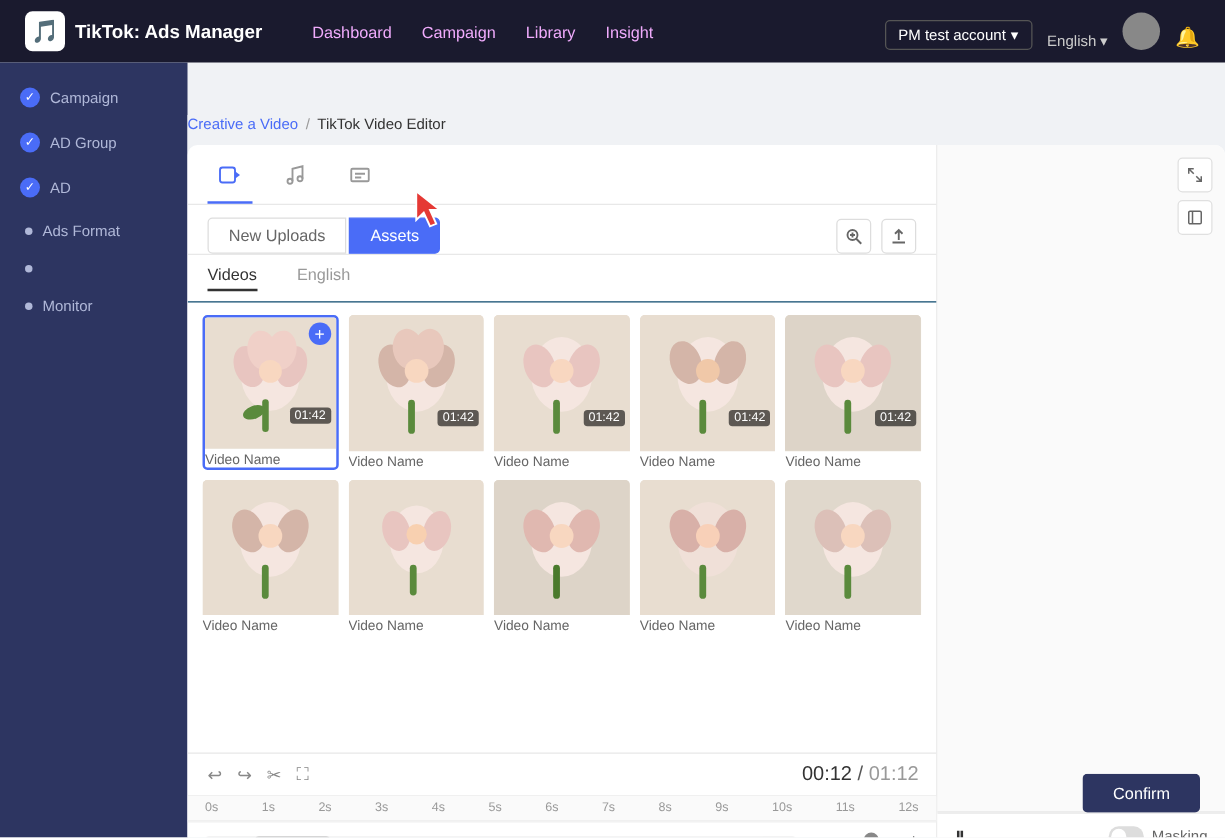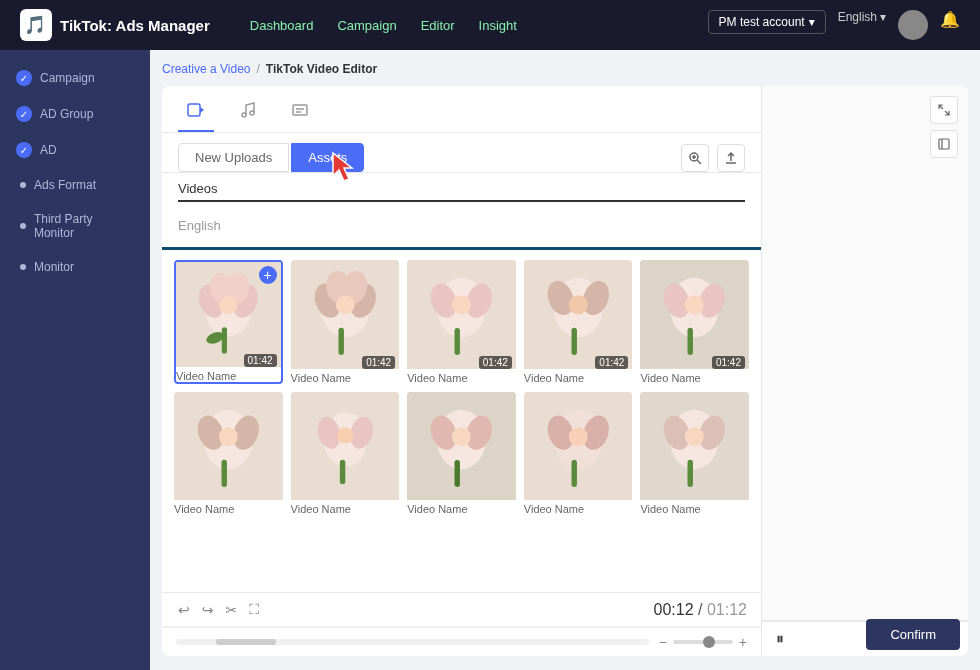--- a/index.html
+++ b/index.html
@@ -32,29 +32,29 @@
       justify-content: center;
       font-size: 18px;
     }
     .nav-links {
       display: flex;
       gap: 24px;
       flex: 1;
       margin-left: 10px;
     }
     .nav-link {
-      color: #86efac;
+      color: #f0abfc;
       font-size: 13px;
       cursor: pointer;
       padding: 4px 0;
       text-decoration: none;
     }
     .nav-right {
       display: flex;
-      align-items: flex-start;
+      align-items: flex-end;
       gap: 12px;
       padding-left: 11px;
     }
     .pm-btn {
       background: transparent;
       border: 1px solid #555;
       color: white;
       border-radius: 4px;
       padding: 4px 10px;
       font-size: 12px;
@@ -120,36 +120,37 @@
       height: 6px;
       border-radius: 50%;
       background: #b0b8d8;
       margin-left: 4px;
     }
 
     
     .content-area {
       flex: 1;
       background: #f0f2f5;
-      padding: 12px;
+      padding: 0;
       overflow: hidden;
+      margin-top: 42px;
     }
 
     
     .breadcrumb {
       font-size: 12px;
       color: #666;
       margin-bottom: 10px;
       display: flex;
       align-items: center;
       gap: 6px;
     }
     .breadcrumb-link { color: #4a6cf7; cursor: pointer; }
     .breadcrumb-sep { color: #999; }
-    .breadcrumb-current { color: #333; font-weight: 700; }
+    .breadcrumb-current { color: #333; font-weight: 400; }
 
     
     .editor-container {
       background: white;
       border-radius: 8px;
       display: flex;
       height: 570px;
       overflow: hidden;
     }
 
@@ -222,24 +223,23 @@
       display: flex;
       align-items: center;
       justify-content: center;
       color: #666;
       font-size: 13px;
     }
 
     
     .media-type-tabs {
       display: flex;
-      gap: 16px;
+      gap: 32px;
       padding: 8px 16px;
-      border-bottom: 3px solid #0c4a6e;
-      flex-direction: column;
+      border-bottom: 1px solid #0c4a6e;
     }
     .media-type-tab {
       font-size: 13px;
       cursor: pointer;
       color: #999;
       padding-bottom: 4px;
       border-bottom: 2px solid transparent;
     }
     .media-type-tab.active {
       color: #333;
@@ -268,21 +268,21 @@
     }
     .thumb-img {
       width: 100%;
       aspect-ratio: 1;
       background: #e8ded2;
       position: relative;
       overflow: hidden;
     }
     .duration-badge {
       position: absolute;
-      bottom: 0;
+      bottom: 20px;
       right: 4px;
       background: rgba(0,0,0,0.6);
       color: white;
       font-size: 10px;
       padding: 1px 4px;
       border-radius: 3px;
     }
     .add-btn {
       position: absolute;
       top: 4px;
@@ -512,21 +512,21 @@
 <body>
 
 <nav class="top-nav">
   <div class="top-nav-brand">
     <div class="tiktok-logo">🎵</div>
     <span>TikTok: Ads Manager</span>
   </div>
   <div class="nav-links">
     <a class="nav-link">Dashboard</a>
     <a class="nav-link">Campaign</a>
-    <a class="nav-link">Editor</a>
+    <a class="nav-link">Library</a>
     <a class="nav-link">Insight</a>
   </div>
   <div class="nav-right">
     <button class="pm-btn">
       <span>PM test account</span>
       <span>▾</span>
     </button>
     <div class="lang-btn">
       <span>English</span>
       <span>▾</span>
@@ -550,21 +550,20 @@
     <div class="sidebar-item">
       <span class="dot dot-blue" style="background:#4a6cf7;width:16px;height:16px;border-radius:50%;display:flex;align-items:center;justify-content:center;color:white;font-size:10px;">✓</span>
       <span>AD</span>
     </div>
     <div class="sidebar-item">
       <span class="sidebar-bullet"></span>
       <span>Ads Format</span>
     </div>
     <div class="sidebar-item">
       <span class="sidebar-bullet"></span>
-      <span>Third Party Monitor</span>
     </div>
     <div class="sidebar-item">
       <span class="sidebar-bullet"></span>
       <span>Monitor</span>
     </div>
   </aside>
 
   <div class="content-area">
 
     <div class="breadcrumb">
@@ -788,20 +787,37 @@
           <button class="timeline-tool-btn">↪</button>
           <button class="timeline-tool-btn">✂</button>
           <button class="timeline-tool-btn">⛶</button>
           <div class="timeline-time">
             <span class="time-current">00:12</span>
             <span>/</span>
             <span class="time-total">01:12</span>
           </div>
         </div>
 
+        <div class="timeline-ruler">
+          <div class="ruler-ticks">
+            <span class="ruler-tick">0s</span>
+            <span class="ruler-tick">1s</span>
+            <span class="ruler-tick">2s</span>
+            <span class="ruler-tick">3s</span>
+            <span class="ruler-tick">4s</span>
+            <span class="ruler-tick">5s</span>
+            <span class="ruler-tick">6s</span>
+            <span class="ruler-tick">7s</span>
+            <span class="ruler-tick">8s</span>
+            <span class="ruler-tick">9s</span>
+            <span class="ruler-tick">10s</span>
+            <span class="ruler-tick">11s</span>
+            <span class="ruler-tick">12s</span>
+          </div>
+        </div>
 
 
         <div style="display:flex;align-items:center;justify-content:space-between;padding:6px 14px;border-top:1px solid #f0f0f0;">
           <div class="timeline-scrollbar" style="flex:1;margin:0 10px 0 0;">
             <div class="scrollbar-track"></div>
           </div>
           <div style="display:flex;align-items:center;gap:6px;">
             <button class="zoom-btn">−</button>
             <div class="zoom-slider">
               <div class="zoom-thumb"></div>

